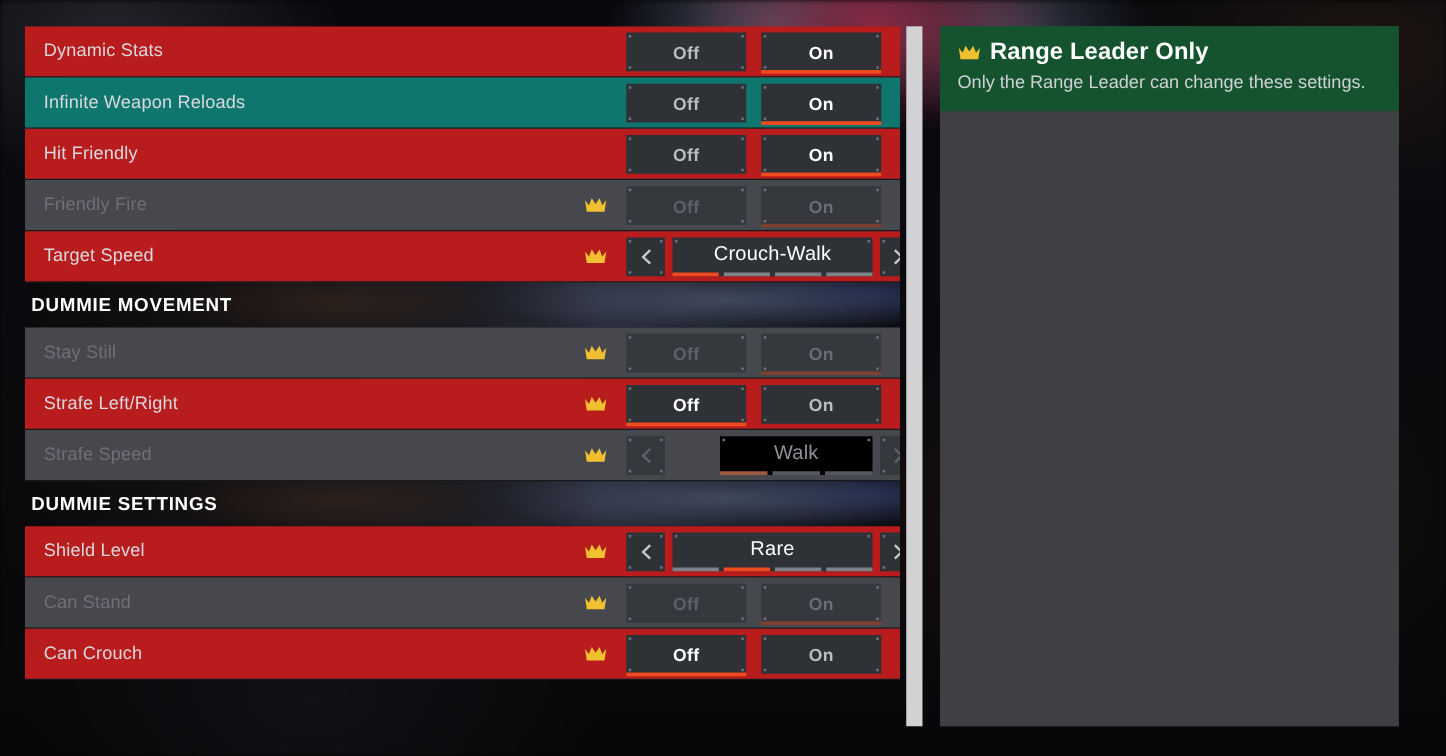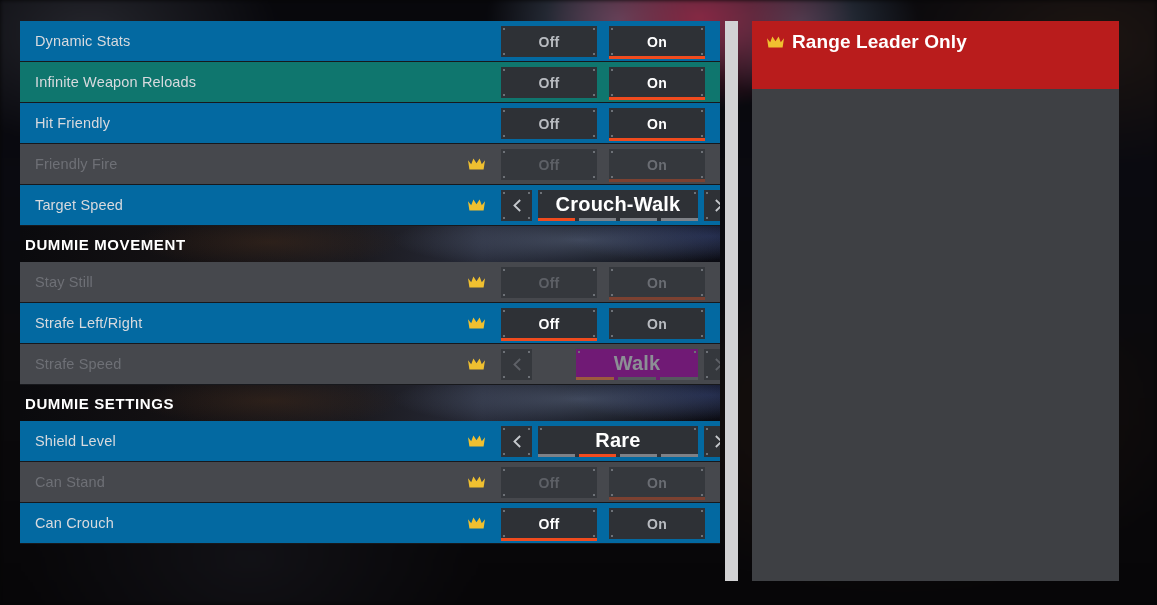--- a/index.html
+++ b/index.html
@@ -47,21 +47,21 @@
     background:#d2d2d4;
   }
 
   #right-panel {
     position:absolute; left:752px; top:21px;
     width:367px; height:560px;
     background:#3e4044;
   }
   #rp-header {
     height:68px;
-    background:#b91c1c;
+    background:#14532d;
     padding:10px 14px 0 14px;
   }
   #rp-title {
     color:#ffffff;
     font-size:19px;
     font-weight:bold;
     letter-spacing:.1px;
     display:flex; align-items:center; gap:7px;
     line-height:22px;
   }
@@ -70,21 +70,21 @@
     font-size:14.5px;
     margin-top:4px;
     line-height:18px;
   }
   #rp-body { height:492px; background:#3e4044; }
 
   
   .row {
     position:relative;
     height:41px;
-    background:#0369a1;
+    background:#b91c1c;
     border-bottom:1px solid #17181c;
     display:flex; align-items:center;
     padding-left:15px;
   }
   .row.alt { background:#0f766e; }
   .row.disabled { background:#46484d; }
 
   .row-label {
     color:#d8dade;
     font-size:14.5px;
@@ -181,25 +181,25 @@
     display:flex; align-items:center; justify-content:center;
   }
   .stp-mid::before {
     content:""; position:absolute; inset:0;
     background:
       linear-gradient(#6d7177,#6d7177) left 2px top 2px/2px 2px no-repeat,
       linear-gradient(#6d7177,#6d7177) right 2px top 2px/2px 2px no-repeat;
   }
   .stp-val {
     position:relative;
-    color:#ffffff; font-size:20px; font-weight:bold;
+    color:#ffffff; font-size:16px; font-weight:normal;
     letter-spacing:.2px;
     margin-bottom:3px;
   }
-  .row.disabled .stp-mid { background:#701a75;margin-left:44px; }
+  .row.disabled .stp-mid { background:#000000;margin-left:44px; }
   .row.disabled .stp-val { color:#8c8f95; }
 
   .segs {
     position:absolute; left:0; right:0; bottom:0;
     height:3px;
     display:flex; gap:4px;
   }
   .seg { flex:1 1 0; background:#7e8187; }
   .seg.on { background:#f04b1e; }
   .row.disabled .seg { background:#55585e; }
@@ -437,17 +437,18 @@
   <div id="right-panel">
     <div id="rp-header">
       <div id="rp-title">
         <span style="display:inline-block;line-height:0;">
           <svg width="19" height="14" viewBox="0 0 19 14" aria-hidden="true">
             <path d="M1 3.2 L4.2 7.2 L6.4 1.6 L9.5 6.2 L12.6 1.6 L14.8 7.2 L18 3.2 L16.6 12.4 L2.4 12.4 Z" fill="#f0c030"></path>
           </svg>
         </span>
         <span>Range Leader Only</span>
       </div>
+      <div id="rp-sub">Only the Range Leader can change these settings.</div>
     </div>
     <div id="rp-body"></div>
   </div>
 
 </div>
 
 </body></html>

